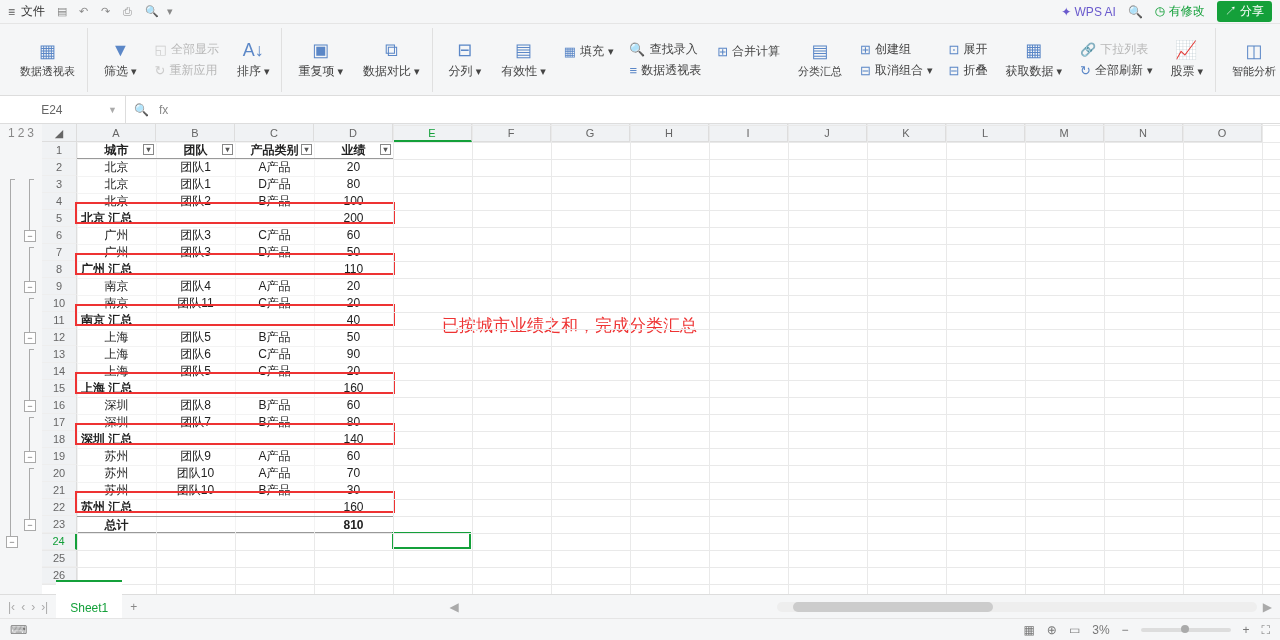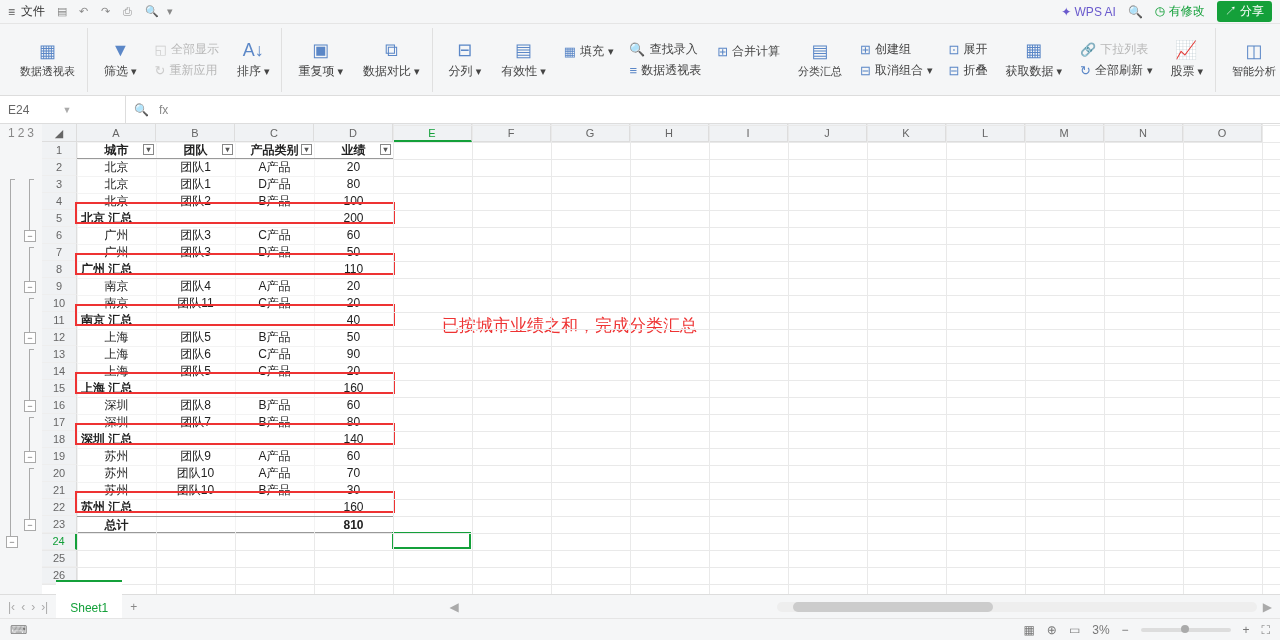--- a/index.html
+++ b/index.html
@@ -26,21 +26,21 @@
 .rib-group .lbl { font-size: 11px; white-space: nowrap; }
 .rib-col { display: flex; flex-direction: column; gap: 4px; justify-content: center; height: 64px; padding: 0 6px; }
 .rib-item { display: flex; align-items: center; gap: 4px; font-size: 11px; color: #444; white-space: nowrap; }
 .rib-item .ico { font-size: 13px; color: #5b87c7; }
 .rib-item.disabled { color: #b8b8b8; }
 .rib-item.disabled .ico { color: #ccc; }
 
 
 .formula-row { height: 28px; background: #fff; border-bottom: 1px solid #ddd; display: flex; align-items: center; }
 .name-box { width: 126px; border-right: 1px solid #ddd; padding: 0 8px; display: flex; align-items: center; height: 100%; }
-.name-box span { flex: 1; color: #666; }
+.name-box span { flex: 1; color: #666; text-align: right; }
 .name-box .dd { color: #aaa; font-size: 9px; }
 .fx-area { display: flex; align-items: center; padding: 0 8px; gap: 10px; color: #888; }
 
 
 .outline-hdr { position: absolute; top: 124px; left: 0; width: 42px; height: 18px; display: flex; align-items: center; justify-content: center; gap: 3px; color: #888; font-size: 10px; }
 .outline-lane { position: absolute; top: 142px; left: 0; width: 42px; bottom: 46px; }
 .o-btn { position: absolute; left: 24px; width: 12px; height: 12px; border: 1px solid #aaa; background: #fff; font-size: 9px; line-height: 10px; text-align: center; color: #666; cursor: pointer; }
 .o-line { position: absolute; width: 5px; border-left: 1px solid #aaa; border-top: 1px solid #aaa; }
 .o-line2 { position: absolute; left: 10px; width: 5px; border-left: 1px solid #aaa; border-top: 1px solid #aaa; }
 .o-btn.l2 { left: 6px; }

